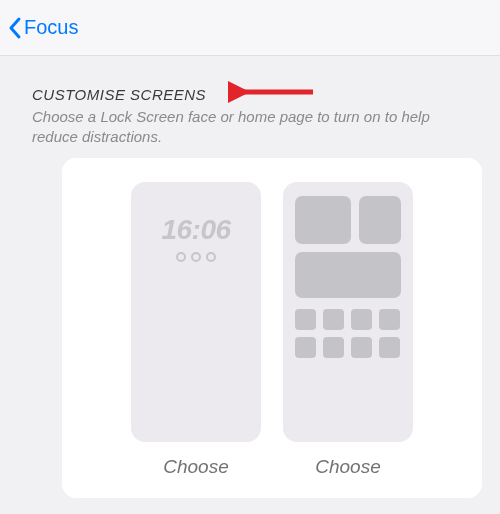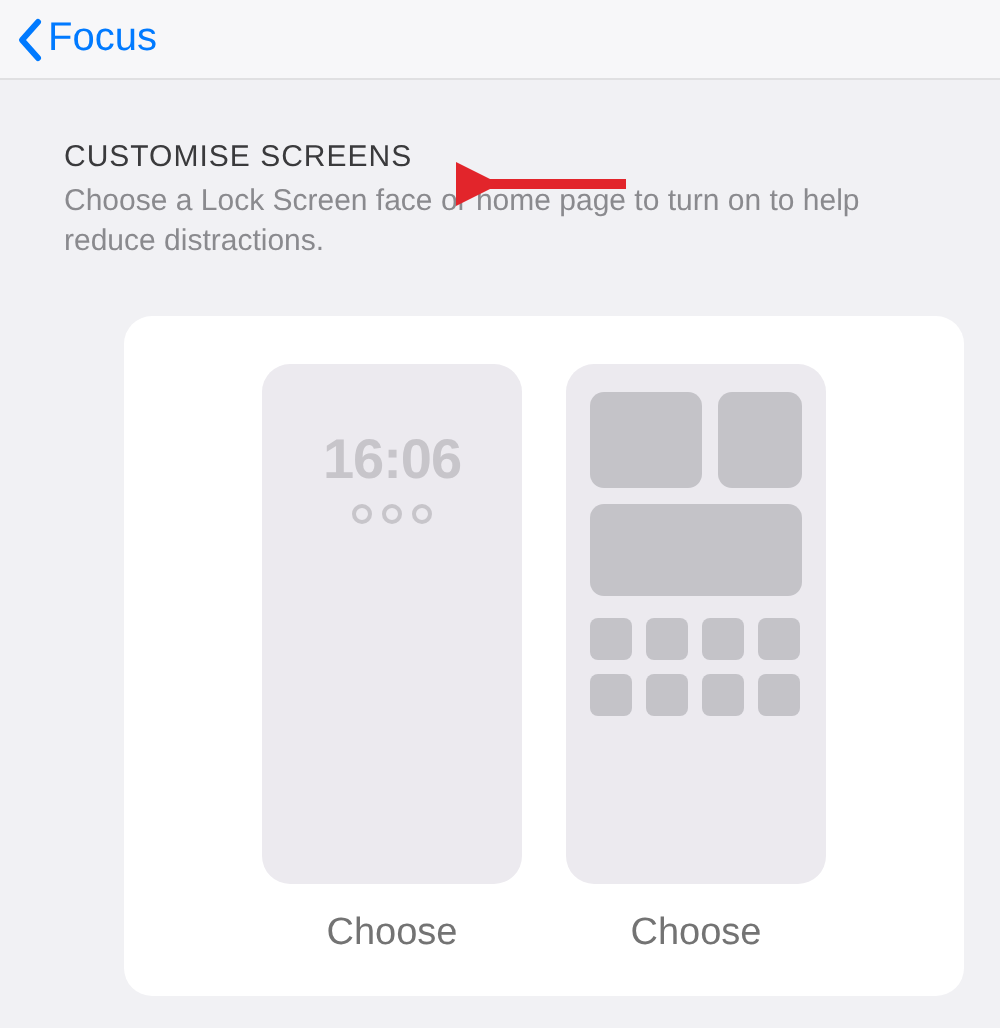--- a/index.html
+++ b/index.html
@@ -9,21 +9,21 @@
       font-family: -apple-system, BlinkMacSystemFont, "Segoe UI", Helvetica, Arial, sans-serif;
       -webkit-font-smoothing: antialiased;
     }
     body {
       width: 500px;
       height: 514px;
       background: #f1f1f4;
       overflow: hidden;
     }
     .header {
-      height: 40px;
+      height: 56px;
       background: #f7f7f9;
       border-bottom: 1px solid #e0e0e2;
       display: flex;
       align-items: center;
       position: relative;
     }
     .back-btn {
       display: flex;
       align-items: center;
       padding-left: 8px;
@@ -40,37 +40,38 @@
       left: 0;
       right: 0;
       text-align: center;
       font-size: 20px;
       font-weight: 600;
       color: #000;
       pointer-events: none;
     }
     .content {
       padding: 30px 18px 0 18px;
+      font-style: italic;
     }
     .section-header {
       font-size: 15px;
       font-weight: 400;
       letter-spacing: 0.5px;
       color: #3a3a3c;
       padding-left: 14px;
       margin-bottom: 4px;
       position: relative;
     }
     .section-desc {
       font-size: 15px;
       color: #8a8a8e;
       padding-left: 14px;
       padding-right: 14px;
       line-height: 1.3;
-      margin-bottom: 28px;
+      margin-bottom: 12px;
     }
     .arrow {
       position: absolute;
       left: 228px;
       top: 74px;
       pointer-events: none;
     }
     .panel {
       background: #fff;
       border-radius: 14px;

